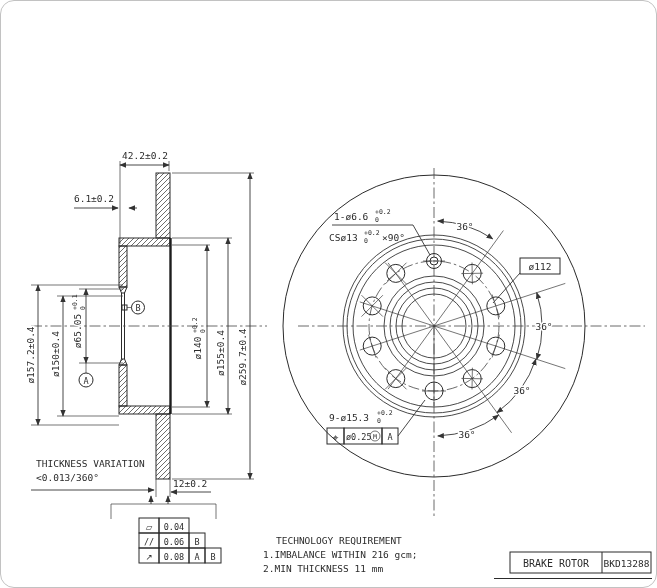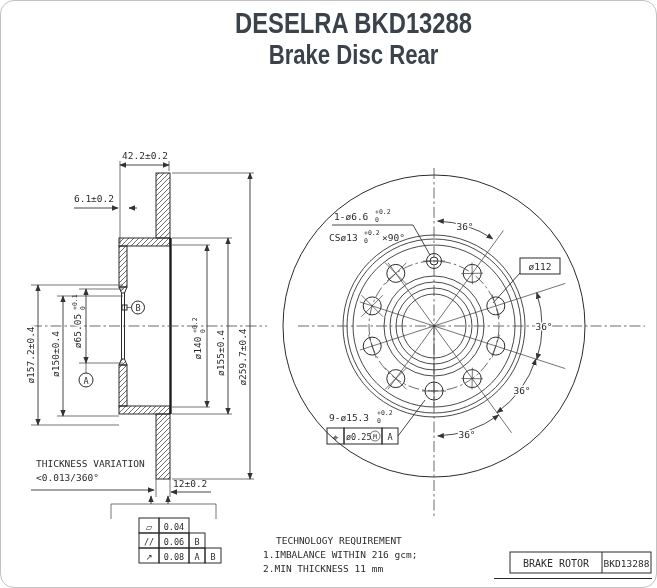--- a/index.html
+++ b/index.html
@@ -25,24 +25,20 @@
   .thin7{stroke:#3a3a3a;stroke-width:.7;fill:none;}
   .thick{stroke:#1d1d1d;stroke-width:2.4;fill:none;}
   .cl{stroke:#444;stroke-width:.8;fill:none;stroke-dasharray:11 3 2.5 3;}
   .hatched{fill:url(#hatch);stroke:#2b2b2b;stroke-width:1;}
 </style>
 </head>
 <body>
 
 <div class="page">
 
-  <div class="title-wrap">
-    <div class="title-line1">DESELRA BKD13288</div><br>
-    <div class="title-line2">Brake Disc Rear</div>
-  </div>
 
   <svg width="655" height="586" viewBox="0 0 655 586">
     <defs>
       <pattern id="hatch" patternUnits="userSpaceOnUse" width="5" height="5">
         <path d="M0,5 l5,-5 M-1,1 l2,-2 M4,6 l2,-2" stroke="#474747" stroke-width="0.8"></path>
       </pattern>
       <marker id="arr" viewBox="0 0 10 10" refX="9" refY="5" markerWidth="7.5" markerHeight="7.5" orient="auto-start-reverse">
         <path d="M0,1 L10,5 L0,9 z" fill="#333"></path>
       </marker>
     </defs>

